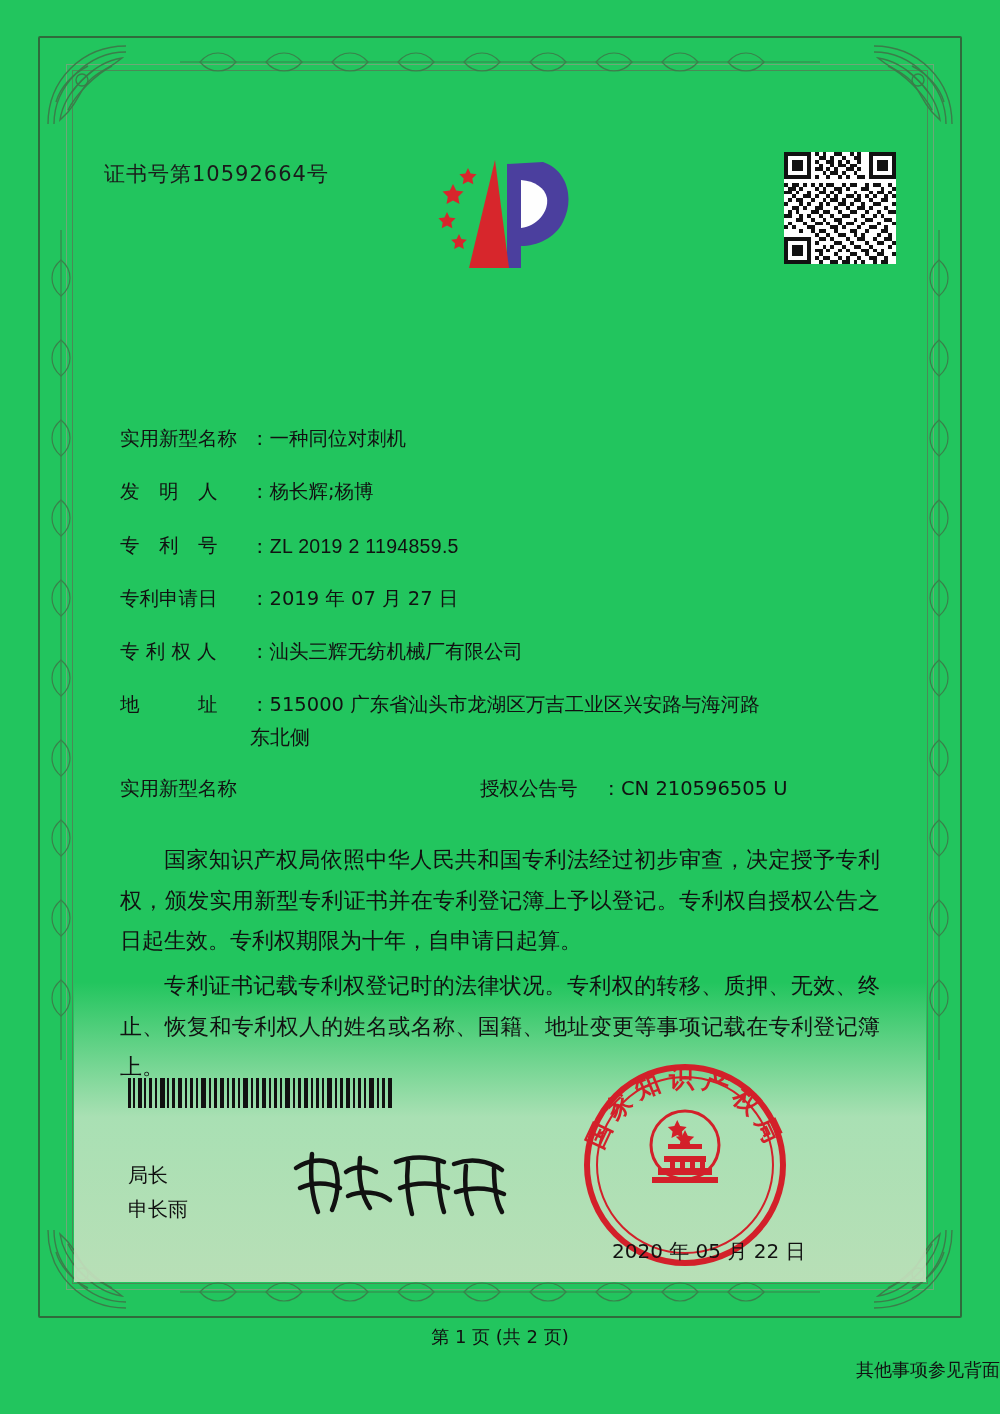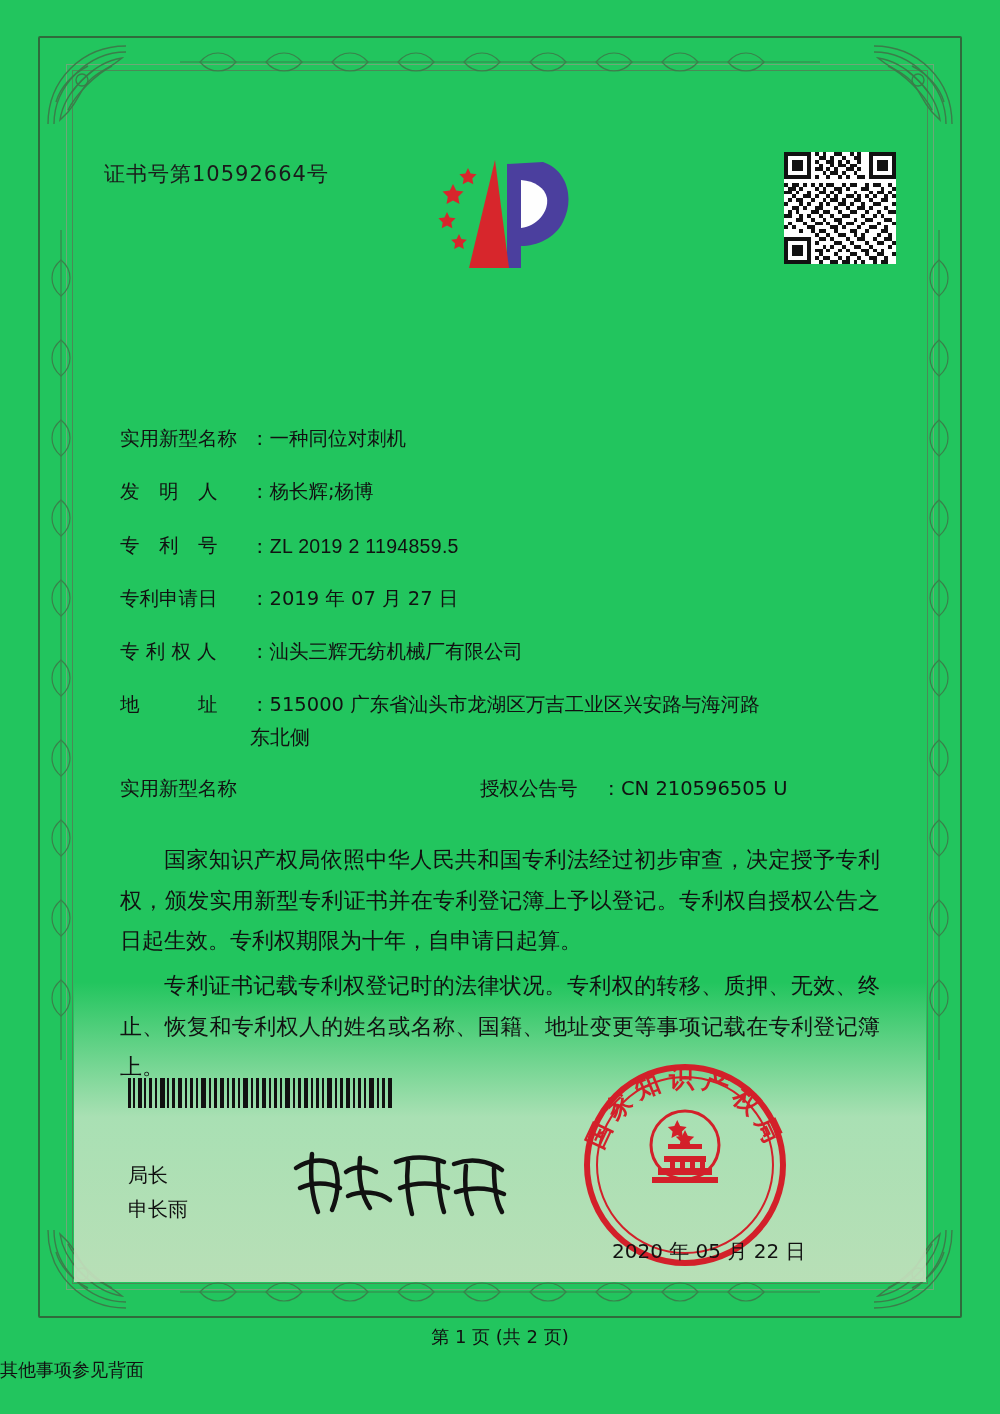--- a/index.html
+++ b/index.html
@@ -131,21 +131,21 @@
     font-family:"DejaVu Sans", sans-serif;
   }
 
   
   .page-no{
     position:absolute;left:0;right:0;top:1325px;text-align:center;
     font-size:18px;color:#111;
     font-family:"DejaVu Sans", sans-serif;
   }
   .foot-note{
-    position:absolute;left:0;right:0;top:1358px;text-align:left;
+    position:absolute;left:0;right:0;top:1358px;text-align:right;
     font-size:18px;color:#111;
     font-family:Liberation Sans, sans-serif;
   }
 </style>
 </head>
 <body>
 
 <div class="page">
 
   <div class="border-outer"></div>

